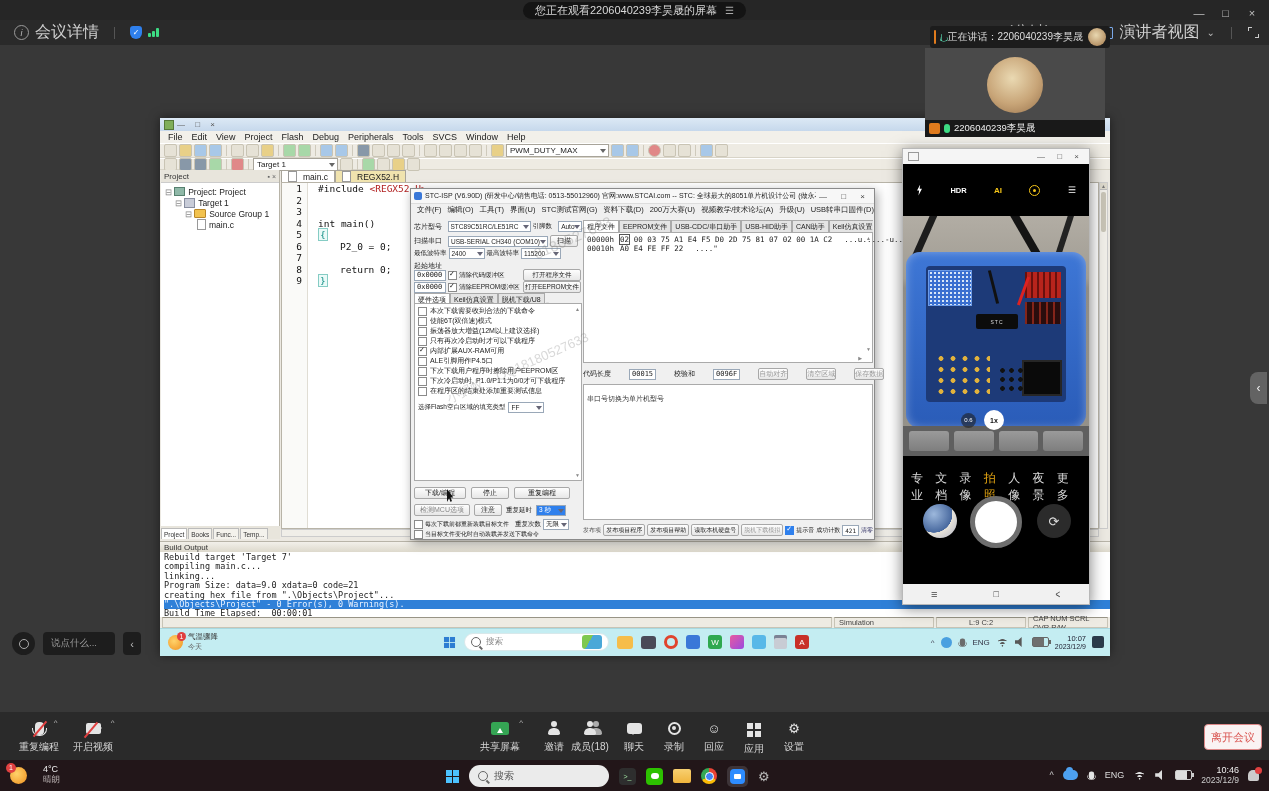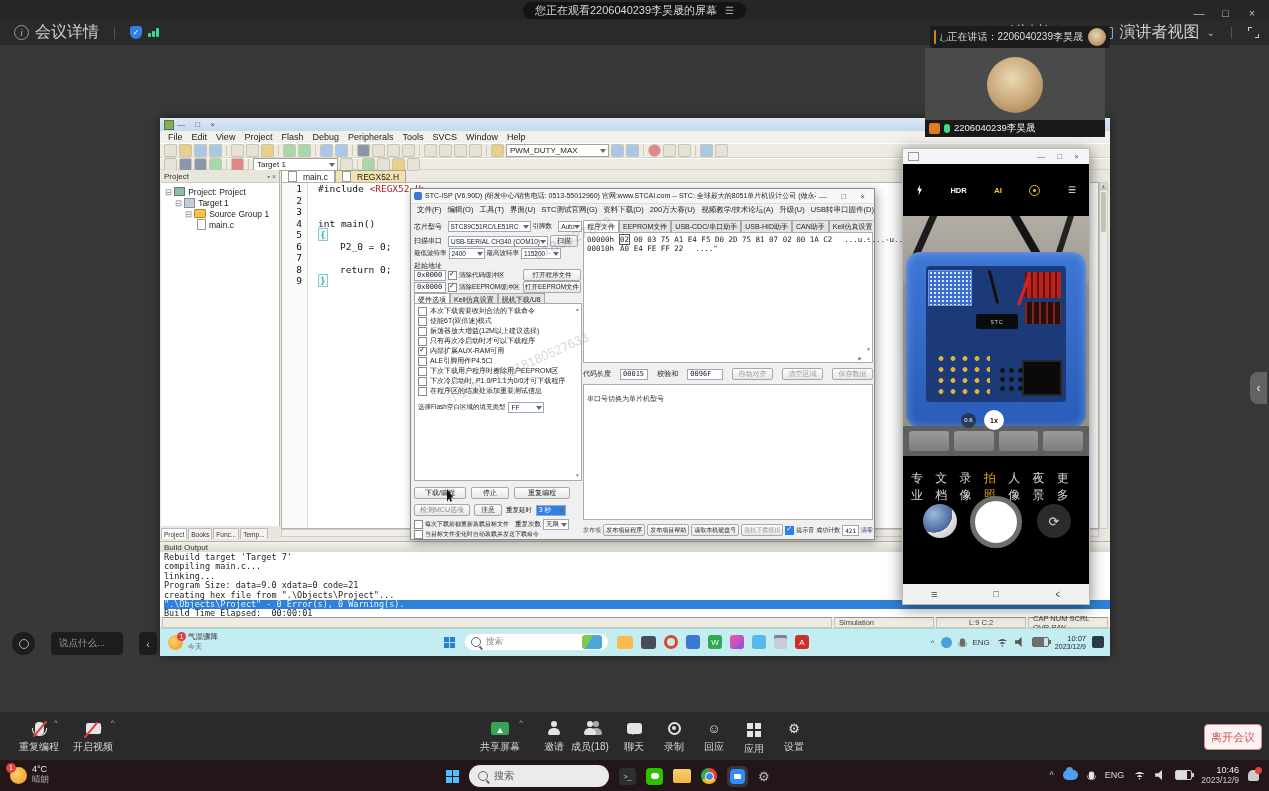--- a/index.html
+++ b/index.html
@@ -505,21 +505,21 @@
     </div>
     <div class="hexln">
       <span style="margin-right:6px">00010h</span>
       <span>A0 E4 FE FF 22</span>
       <span style="margin-left:12px">...."</span>
     </div>
     <span style="position:absolute;right:1px;top:2px;font-size:5px;color:#888">▲</span>
     <span style="position:absolute;right:1px;bottom:10px;font-size:5px;color:#888">▼</span>
     <span style="position:absolute;right:10px;bottom:1px;font-size:5px;color:#888">▶</span>
   </div>
-  <div class="ab fx" style="left:172px;top:179px;width:290px;gap:9px">
+  <div class="ab fx" style="left:172px;top:179px;width:290px;gap:18px">
     <span class="slabel">代码长度</span>
     <span class="sinput" style="width:30px">00015</span>
     <span class="slabel">校验和</span>
     <span class="sinput" style="width:38px">0096F</span>
     <span class="sbtn" style="width:44px;color:#999">自动对齐</span>
     <span class="sbtn" style="width:44px;color:#999">清空区域</span>
     <span class="sbtn" style="width:44px;color:#999">保存数据</span>
   </div>
   <div class="ab" style="left:172px;top:195px;width:290px;height:136px;background:#fff;border:1px solid #aaa;box-sizing:border-box;padding:2px 3px">
     <span style="font-size:7px;color:#333">串口号切换为单片机型号</span>
@@ -629,21 +629,21 @@
     <span style="font-size:11px">≡</span>
     <span style="font-size:9px">□</span>
     <span style="font-size:10px;transform:scaleX(.8)">&lt;</span>
   </div>
 </div>
 
 <div class="ab" style="left:1250px;top:372px;width:17px;height:32px;background:rgba(255,255,255,.22);border-radius:8px 0 0 8px;display:flex;align-items:center;justify-content:center;color:#f0f0f0;font-size:12px;z-index:60">
   <span>‹</span>
 </div>
 
-<div class="ab fx" style="left:12px;top:632px;gap:16px;z-index:60">
+<div class="ab fx" style="left:12px;top:632px;gap:8px;z-index:60">
   <span style="width:23px;height:23px;border-radius:50%;background:rgba(25,25,25,.85);display:flex;align-items:center;justify-content:center">
       <i style="width:10px;height:10px;border:1.5px solid #aaa;border-radius:50%;box-sizing:border-box"></i>
     </span>
   <span style="height:23px;background:rgba(25,25,25,.85);border-radius:4px;color:#9a9a9a;font-size:9.5px;display:flex;align-items:center;padding:0 8px;width:56px">说点什么...</span>
   <span style="width:18px;height:23px;background:rgba(25,25,25,.85);border-radius:4px;color:#bbb;font-size:11px;display:flex;align-items:center;justify-content:center">
       <span>‹</span>
     </span>
 </div>
 
 <div class="ab" style="left:0;top:712px;width:1269px;height:48px;background:#2a2a2a;z-index:55"></div>
@@ -709,21 +709,21 @@
 </div>
 <div class="mtb" style="left:776px;top:720px;width:36px">
   <span style="height:16px;color:#e4e4e4;font-size:13px" class="fx">
       <span>⚙</span>
     </span>
   <span>设置</span>
 </div>
 <div class="ab leave" style="left:1204px;top:724px;width:56px;height:24px;z-index:60">离开会议</div>
 
 <div class="ab htask">
-  <div class="fx" style="position:absolute;left:10px;top:4px;gap:5px">
+  <div class="fx" style="position:absolute;left:10px;top:4px;gap:16px">
     <span style="width:17px;height:17px;border-radius:50%;background:radial-gradient(circle at 40% 40%,#ffd36b,#f0901e);position:relative">
         <span class="badge" style="width:10px;height:10px;left:-4px;top:-4px">1</span>
       </span>
     <div>
       <div style="font-size:9px;color:#eee">4°C</div>
       <div style="font-size:8.5px;color:#b8b0b0">晴朗</div>
     </div>
   </div>
   <div class="fx" style="position:absolute;left:446px;top:5px;gap:10px">
     <span class="winlogo">

